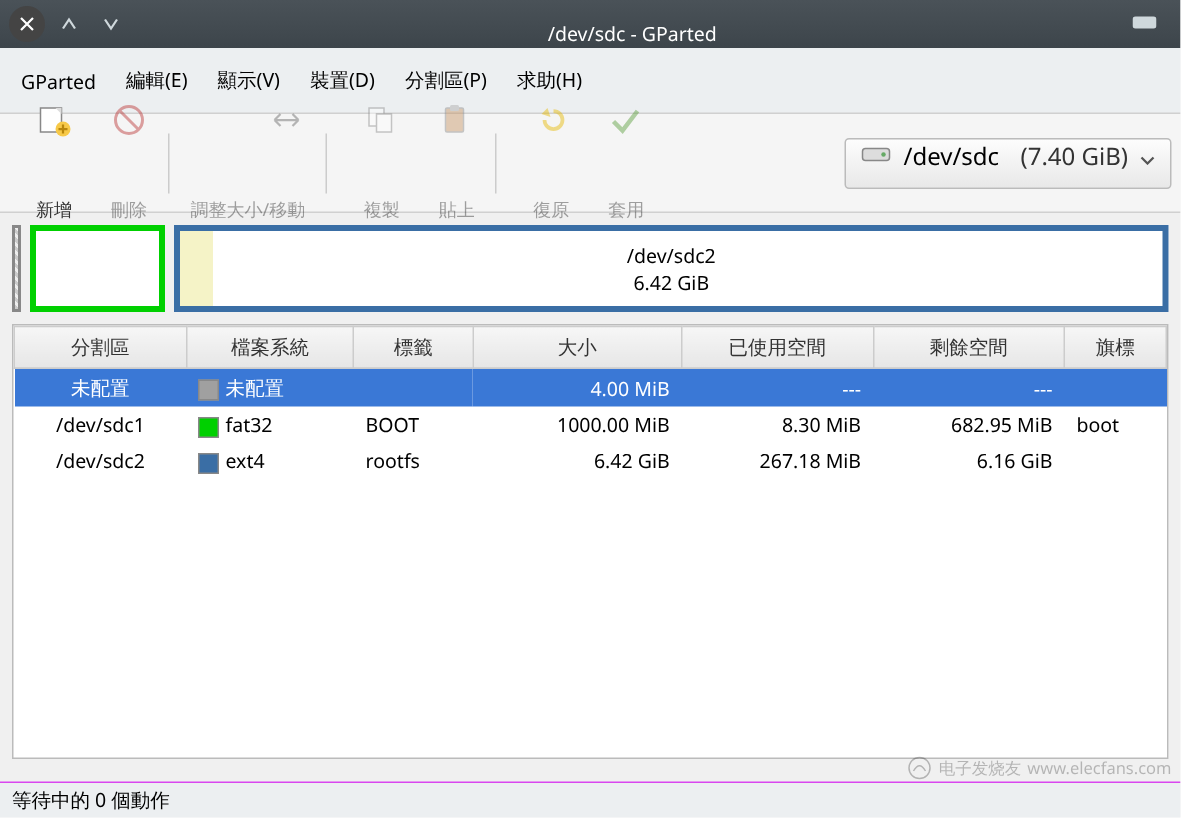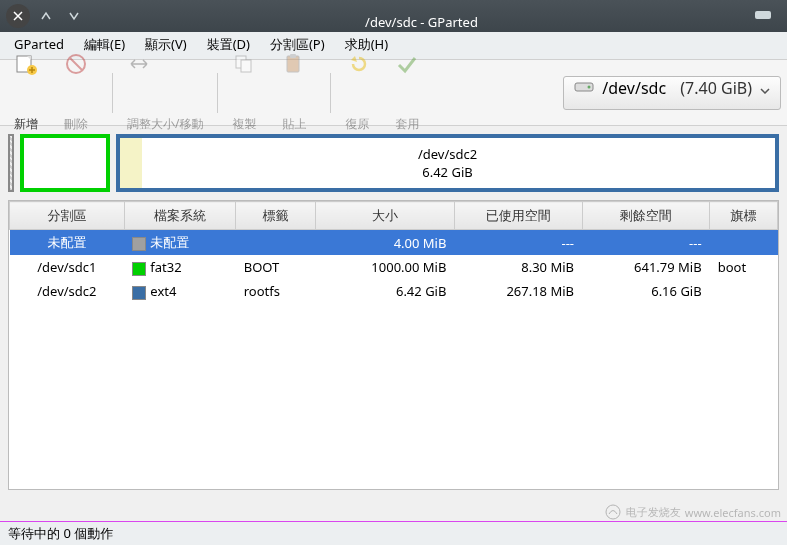--- a/index.html
+++ b/index.html
@@ -7,26 +7,26 @@
 
 
 .titlebar { height: 32px; background: linear-gradient(#4a5258, #3d454b); display: flex; align-items: center; color: #fff; font-size: 13px; }
 .titlebar .ctrl { width: 24px; height: 24px; margin: 0 2px; border-radius: 12px; display: flex; align-items: center; justify-content: center; cursor: pointer; }
 .titlebar .ctrl.close { background: #444; color: #fff; margin-left: 6px; }
 .titlebar .ctrl svg { width: 12px; height: 12px; }
 .titlebar .title { flex: 1; text-align: center; font-weight: 400; margin-top: 11px; }
 .titlebar .right-icon { width: 24px; margin-right: 8px; color: #cfd8dc; }
 
 
-.menubar { height: 28px; background: #eceff1; display: flex; align-items: flex-start; padding: 0 4px; border-bottom: 1px solid #d0d0d0; font-size: 13px; }
+.menubar { height: 44px; background: #eceff1; display: flex; align-items: center; padding: 0 4px; border-bottom: 1px solid #d0d0d0; font-size: 13px; }
 .menubar .item { padding: 3px 10px; cursor: pointer; }
 
 
 .toolbar { height: 66px; background: #f5f5f5; display: flex; align-items: center; padding: 4px 6px; border-bottom: 1px solid #d0d0d0; }
-.tool { display: flex; flex-direction: column; align-items: flex-start; justify-content: center; min-width: 50px; height: 58px; padding: 2px 8px; cursor: pointer; font-size: 12px; color: #333; gap: 37px; }
+.tool { display: flex; flex-direction: column; align-items: flex-end; justify-content: center; min-width: 50px; height: 58px; padding: 2px 8px; cursor: pointer; font-size: 12px; color: #333; gap: 37px; }
 .tool.disabled { opacity: 0.45; cursor: default; }
 .tool .ticon { height: 28px; display: flex; align-items: center; justify-content: center; }
 .tool .ticon svg { width: 24px; height: 24px; }
 .tool .tlabel { margin-top: 2px; }
 .toolsep { width: 1px; height: 40px; background: #ccc; margin: 0 6px; }
 .toolbar .spacer { flex: 1; }
 .device-sel { display: flex; align-items: flex-start; height: 34px; border: 1px solid #bbb; background: linear-gradient(#fdfdfd,#e8e8e8); border-radius: 3px; padding: 0 10px; gap: 8px; font-size: 16px; cursor: pointer; }
 .device-sel .dname { min-width: 70px; }
 .device-sel .dsize { color: #333; }
 
@@ -212,21 +212,21 @@
           <td class="r">---</td>
           <td class="r">---</td>
           <td class="l"></td>
         </tr>
         <tr>
           <td class="c">/dev/sdc1</td>
           <td class="l"><span class="fs-swatch" style="background:#00d000"></span>fat32</td>
           <td class="l">BOOT</td>
           <td class="r">1000.00 MiB</td>
           <td class="r">8.30 MiB</td>
-          <td class="r">641.79 MiB</td>
+          <td class="r">682.95 MiB</td>
           <td class="l">boot</td>
         </tr>
         <tr>
           <td class="c">/dev/sdc2</td>
           <td class="l"><span class="fs-swatch" style="background:#3a6ea5"></span>ext4</td>
           <td class="l">rootfs</td>
           <td class="r">6.42 GiB</td>
           <td class="r">267.18 MiB</td>
           <td class="r">6.16 GiB</td>
           <td class="l"></td>

